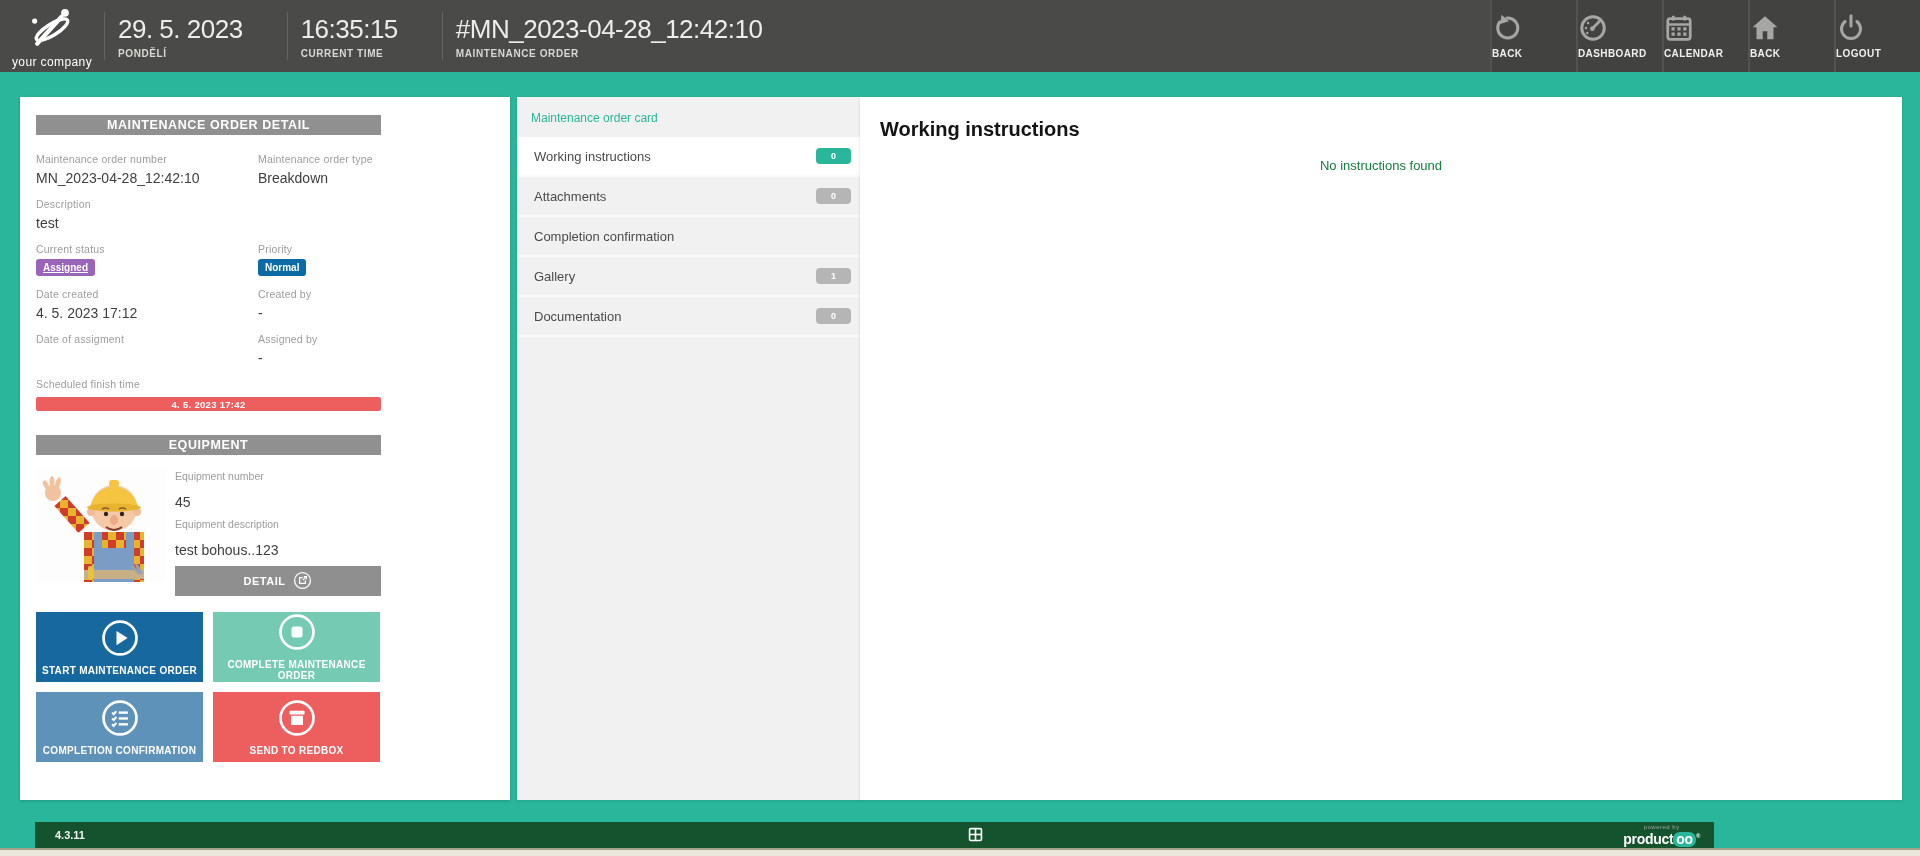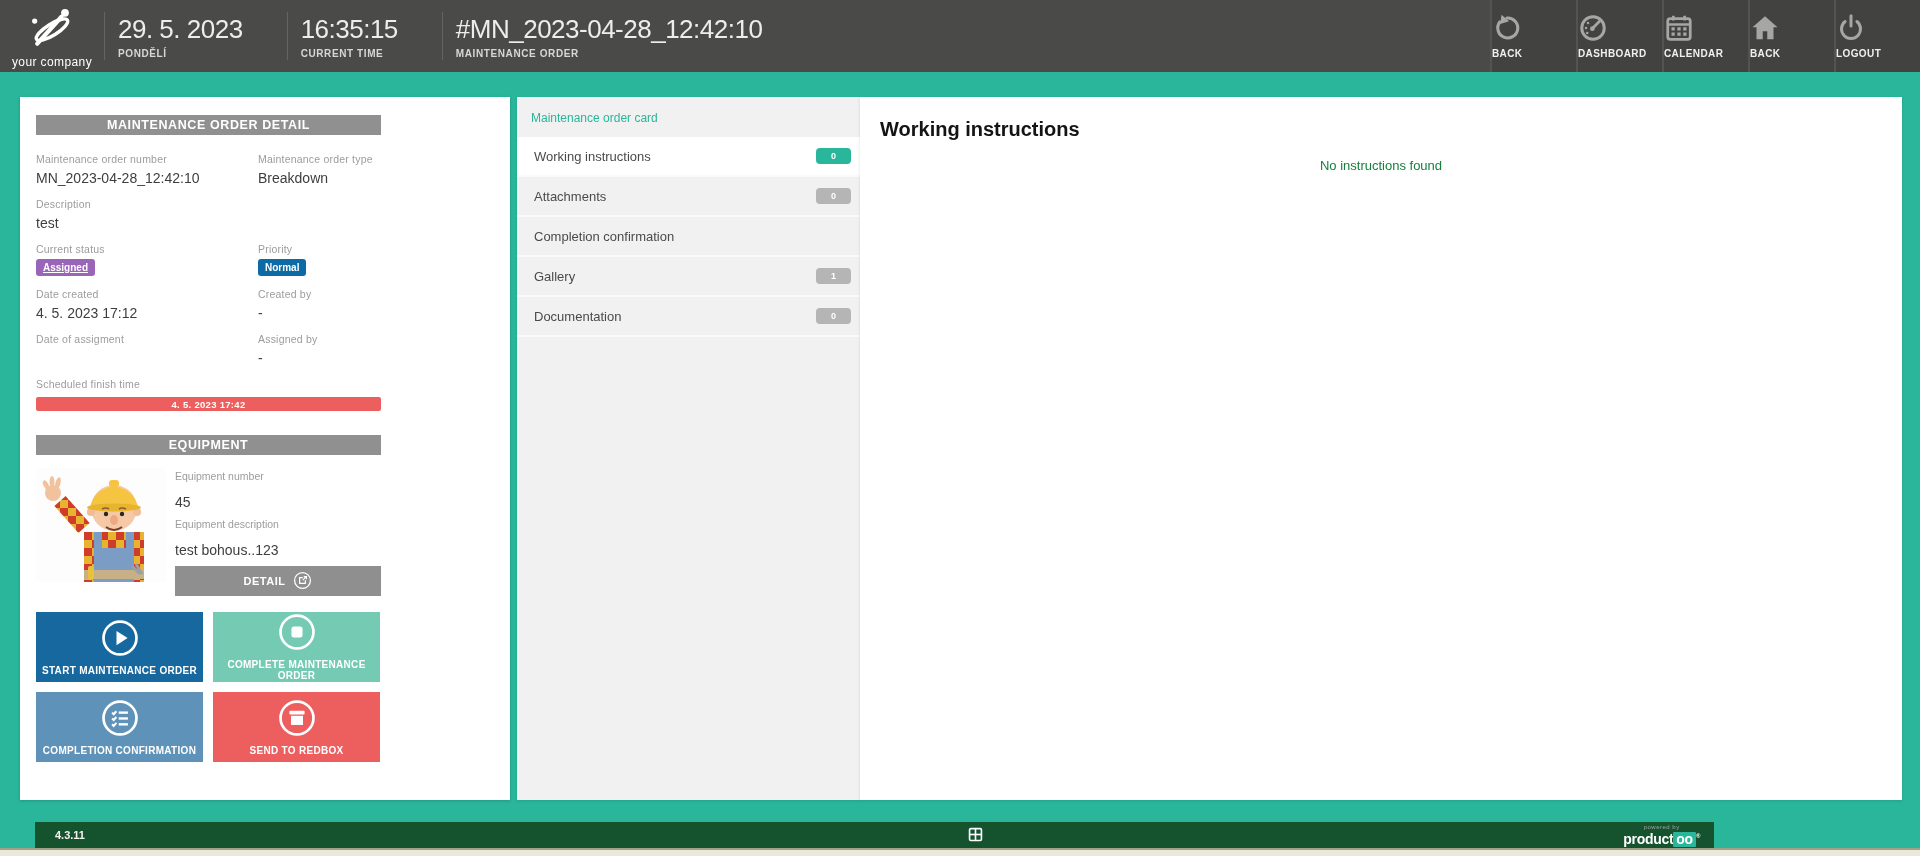--- a/index.html
+++ b/index.html
@@ -64,21 +64,21 @@
   .rp-title { font-size:20px; font-weight:700; color:#141414; padding:21px 0 0 20px; }
   .rp-empty { text-align:center; font-size:13px; color:#15803d; margin-top:17px; }
 
   
   .footer-bar { position:absolute; left:0; top:822px; width:1679px; height:26px; background:#14532d; display:flex; align-items:center;margin-left:35px; }
   .version { color:#f2f2f0; font-size:11px; font-weight:700; margin-left:20px; }
   .grid-icon-wrap { position:absolute; left:933px; top:5px; cursor:pointer; }
   .footer-logo { margin-left:auto; margin-right:14px; text-align:center; line-height:1; }
   .powered-by { color:#a2a2a0; font-size:6px; letter-spacing:.5px; display:block; margin-bottom:1px; }
   .wordmark { color:#fff; font-size:14px; font-weight:700; letter-spacing:-.3px; }
-  .wordmark .oo { background:#29b69a; color:#fff; border-radius:1px; padding:0 3px 1px 3px; display:inline-block; }
+  .wordmark .oo { background:#29b69a; color:#fff; border-radius:7px; padding:0 3px 1px 3px; display:inline-block; }
   .wordmark sup { font-size:6px; }
   .footer-strip { position:absolute; left:0; top:848px; width:1920px; height:8px; background:#eae7db; border-top:2px solid #a3a088; }
 </style>
 </head>
 <body>
 
 <div class="header">
   <div class="logo-block">
     <span>
       <svg width="52" height="42" viewBox="0 0 60 48">

